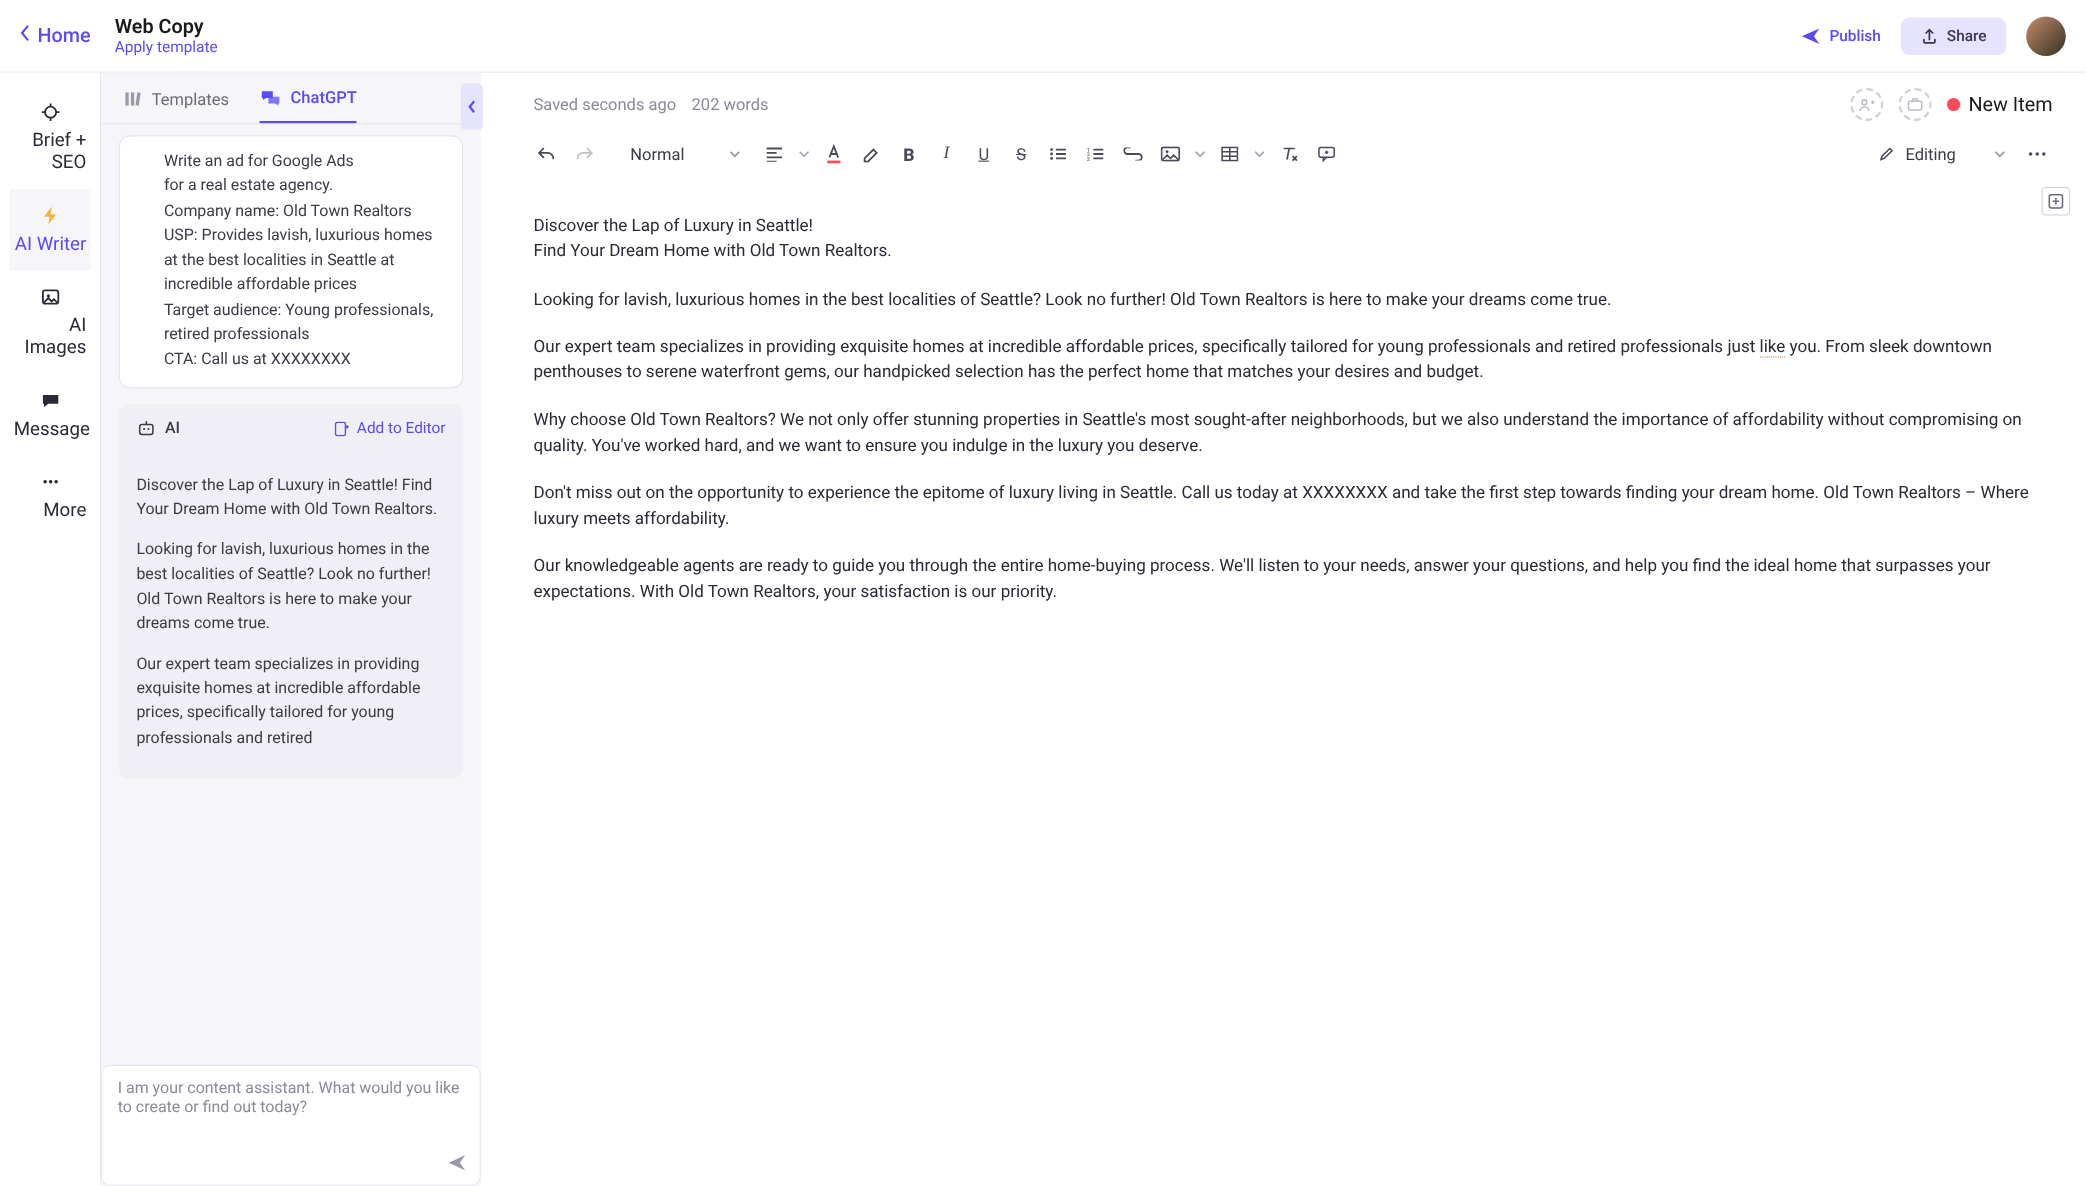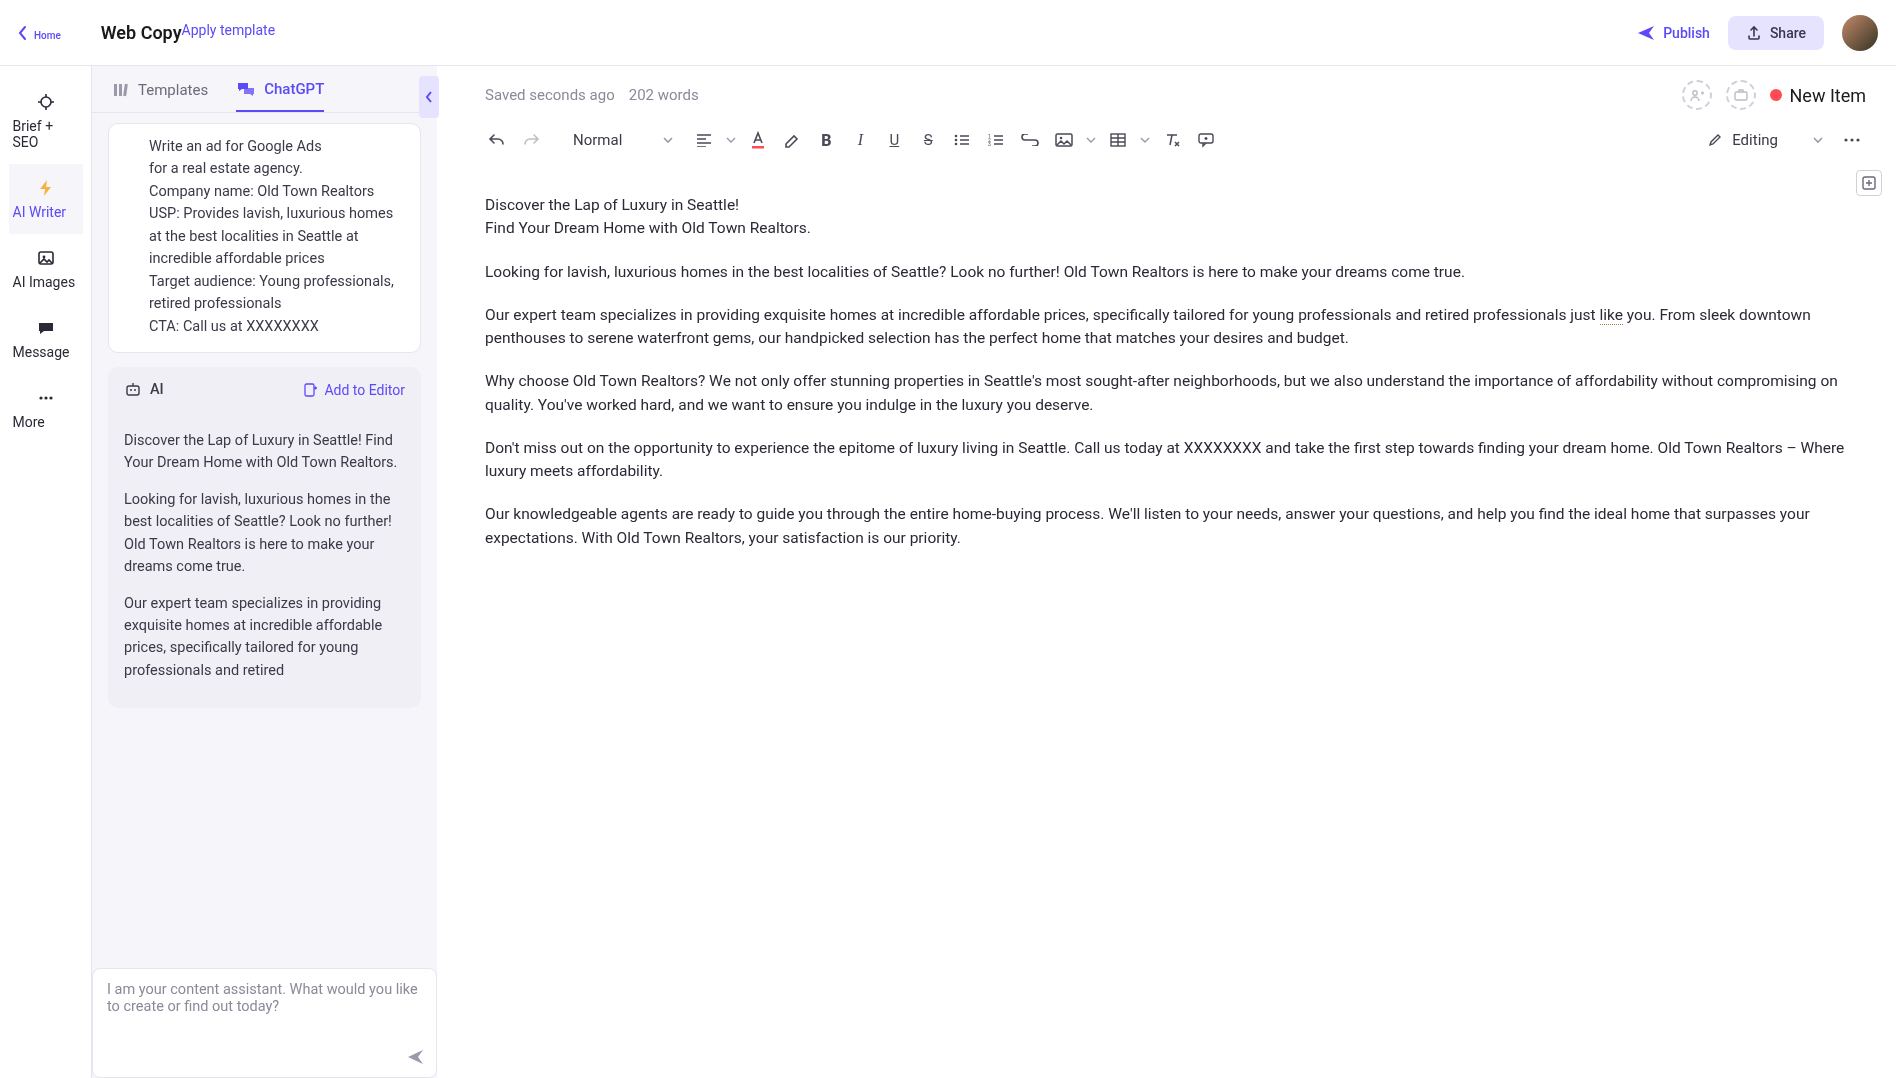--- a/index.html
+++ b/index.html
@@ -8,33 +8,33 @@
   --purple: #5b4af7;
   --purple-light: #e6e3ff;
   --gray-text: #8a8a99;
   --gray-light: #f5f5fa;
   --border: #e5e5ee;
 }
 
 
 .topbar { display: flex; align-items: center; justify-content: space-between; padding: 10px 18px; border-bottom: 1px solid var(--border); height: 66px; }
 .top-left { display: flex; align-items: center; gap: 22px; }
-.home-link { display: flex; align-items: flex-end; gap: 6px; color: var(--purple); font-size: 10px; font-weight: 500; cursor: pointer; }
-.title-block { display: flex; flex-direction: row; margin-left: 18px; }
+.home-link { display: flex; align-items: flex-start; gap: 6px; color: var(--purple); font-size: 18px; font-weight: 500; cursor: pointer; }
+.title-block { display: flex; flex-direction: column; }
 .doc-title { font-size: 18px; font-weight: 600; }
 .apply-link { color: var(--purple); font-size: 14px; cursor: pointer; }
 .top-right { display: flex; align-items: center; gap: 18px; }
 .publish { display: flex; align-items: center; gap: 8px; color: var(--purple); font-weight: 500; cursor: pointer; }
 .share-btn { display: flex; align-items: center; gap: 8px; background: var(--purple-light); color: #3b3555; font-weight: 500; padding: 9px 18px; border-radius: 8px; cursor: pointer; }
 .avatar { width: 36px; height: 36px; border-radius: 50%; background: linear-gradient(135deg,#c58b6b,#332); }
 
 
 .main { display: flex; height: calc(100vh - 66px); }
 .rail { width: 92px; background: #fff; border-right: 1px solid var(--border); display: flex; flex-direction: column; align-items: center; padding-top: 12px; }
-.rail-item { width: 74px; padding: 14px 4px; text-align: left; font-size: 14px; color: #2a2a36; cursor: pointer; }
+.rail-item { width: 74px; padding: 14px 4px; text-align: right; font-size: 17px; color: #2a2a36; cursor: pointer; }
 .rail-item.active { background: var(--gray-light); color: var(--purple); }
 .rail-icon { display: block; margin: 0 auto 6px; }
 
 .sidepanel { width: 345px; min-width: 345px; background: var(--gray-light); position: relative; display: flex; flex-direction: column; }
 .panel-tabs { display: flex; align-items: center; gap: 28px; padding: 14px 20px 0; border-bottom: 1px solid var(--border); }
 .panel-tab { display: flex; align-items: center; gap: 8px; padding-bottom: 12px; font-size: 15px; color: #6b6b7a; cursor: pointer; }
 .panel-tab.active { color: var(--purple); border-bottom: 2px solid var(--purple); font-weight: 500; }
 .collapse-btn { position: absolute; right: -2px; top: 10px; width: 20px; height: 42px; background: var(--purple-light); display: flex; align-items: center; justify-content: center; border-radius: 4px; cursor: pointer; }
 
 .chat-scroll { flex: 1; overflow-y: auto; padding: 10px 12px 0; position: relative; }

